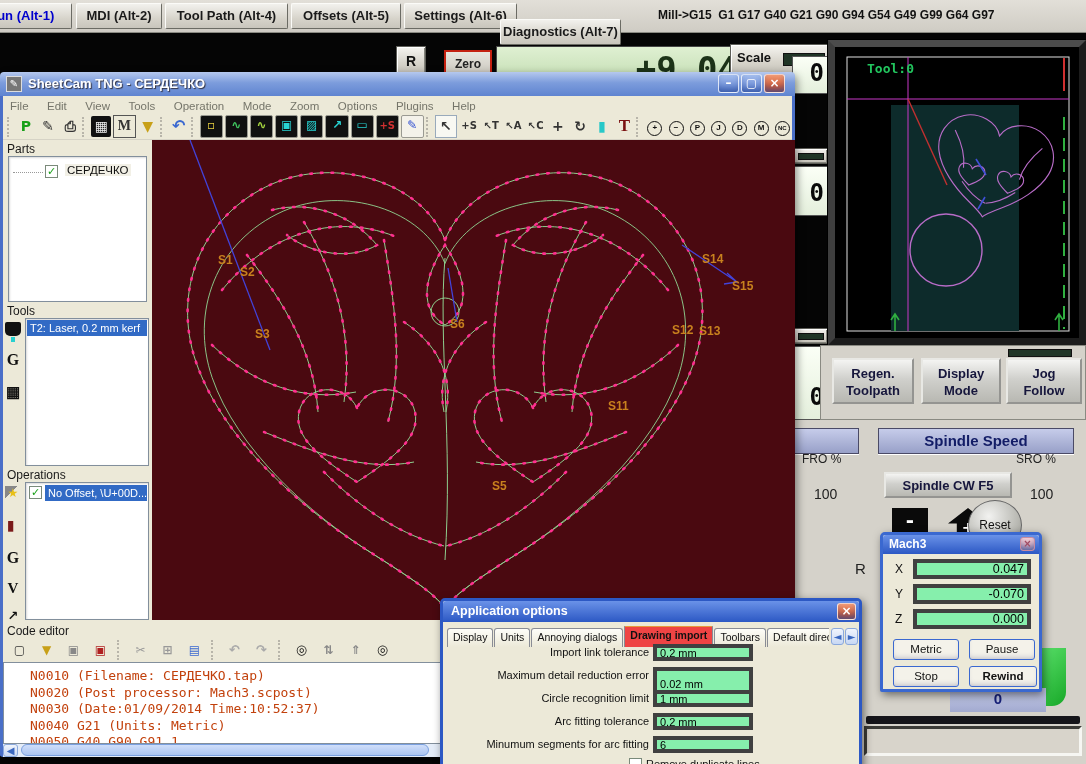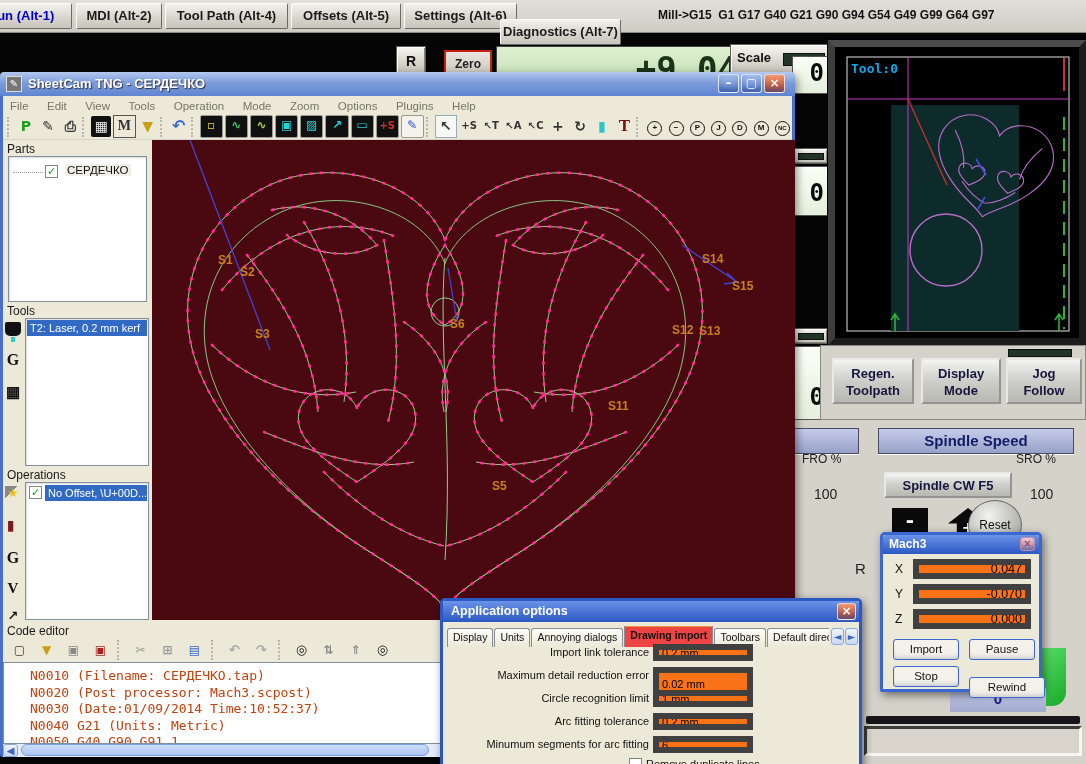--- a/index.html
+++ b/index.html
@@ -34,21 +34,21 @@
   .blkico{width:22px;height:21px;background:#101010;border:1px solid #9a9a92;border-radius:2px;color:#27d4d4;font:bold 12px/19px "DejaVu Sans",sans-serif;text-align:center;}
   .sep{width:5px;height:20px;border-left:2px dotted #b8b5aa;}
   .zico{width:20px;height:22px;text-align:center;color:#111;}
   .zico .c{display:inline-block;width:13px;height:13px;border:1.5px solid #111;border-radius:50%;line-height:12px;font-size:8px;font-weight:bold;}
   .zico .stem{width:2px;height:5px;background:#111;margin:-1px auto 0;}
   .panelhdr{font:12px "Liberation Sans",sans-serif;color:#1a1a1a;}
   .whitebox{background:#fff;border:1px solid #828f9c;box-shadow:inset 1px 1px 2px rgba(0,0,0,.15);}
   .cb{width:13px;height:13px;background:#fff;border:1px solid #7a8a7a;color:#18a018;font:bold 11px/11px "DejaVu Sans",sans-serif;text-align:center;}
   .hl{background:#316ac5;color:#fff;font:11px/16px "Liberation Sans",sans-serif;padding:0 3px;white-space:nowrap;overflow:hidden;}
   .sideico{font:bold 14px/16px "Liberation Serif",serif;color:#111;text-align:center;width:18px;}
-  .xpfield{background:#f97316;border:6px solid #404040;font:11px "Liberation Sans",sans-serif;padding:1px 3px;}
+  .xpfield{background:#86efac;border:4px solid #404040;font:11px "Liberation Sans",sans-serif;padding:1px 3px;}
   .fldlabel{font:11px/17px "Liberation Sans",sans-serif;color:#111;text-align:right;}
   .tab{display:inline-block;height:17px;padding:1px 5px 0;border:1px solid #898c95;border-bottom:none;border-radius:3px 3px 0 0;background:linear-gradient(#fdfdf8,#ece9d8);font:10.5px/15px "Liberation Sans",sans-serif;color:#111;margin-right:1px;vertical-align:bottom;}
   .tab.active{background:#ef4444;border-top:3px solid #e89a3c;height:19px;margin-top:-2px;font-weight:bold;}
   .dlgbtn{background:#f4f2ea;border:1px solid #3a68d0;border-radius:3px;font:11.5px/19px "Liberation Sans",sans-serif;text-align:center;color:#111;box-shadow:inset 0 -4px 6px -4px #aab;}
   .codeline{font:13px/16.5px "DejaVu Sans Mono",monospace;color:#c2410c;white-space:pre;}
   
   .grn use{stroke:#8FD08F;stroke-width:1;fill:none;}
   .pnk use{stroke:#FF2F8F;stroke-width:2.6;fill:none;stroke-dasharray:1.6 9;stroke-linecap:round;}
   .blu{stroke:#4343d8;stroke-width:1.3;fill:none;}
   .lbl{font:bold 12px "Liberation Sans",sans-serif;fill:#C8811E;}
@@ -104,21 +104,21 @@
           <use href="#hp19"></use>
           <use href="#hp20"></use>
           <use href="#hp9"></use>
           <use href="#hp17"></use>
       </g>
       <circle cx="111" cy="203" r="36" fill="none" stroke="#B86CC8" stroke-width="1.4"></circle>
       <path d="M141,112 l10,16 M150,150 l-7,12" stroke="#4050D8" stroke-width="1.6" fill="none"></path>
       <path d="M60,284 V268 M56,273 l4,-6 4,6" stroke="#30B040" stroke-width="1.6" fill="none"></path>
       <path d="M224,284 V268 M220,273 l4,-6 4,6" stroke="#30B040" stroke-width="1.6" fill="none"></path>
     </svg>
-    <div class="abs" style="left:16px;top:14px;color:#0ea5e9;font:bold 13px 'DejaVu Sans Mono',monospace;">Tool:0</div>
+    <div class="abs" style="left:32px;top:14px;color:#22c55e;font:bold 13px 'DejaVu Sans Mono',monospace;">Tool:0</div>
   </div>
 
   <div class="abs beige" style="left:820px;top:345px;width:266px;height:75px;border:1px solid #8a8a82;"></div>
   <div class="abs beige" style="left:792px;top:420px;width:294px;height:344px;"></div>
 
   <div class="abs ledstrip" style="left:1008px;top:349px;width:64px;height:8px;"></div>
   <div class="abs screenbtn" style="left:832px;top:358px;width:82px;height:46px;padding-top:5px;">
     <div>Regen.</div>
     <div>Toolpath</div>
   </div>
@@ -396,19 +396,19 @@
     <div class="dlgtitle" style="height:19px;padding-left:6px;font-size:12px;line-height:19px;">
       <span>Mach3</span>
       <span class="abs wbtn wclose-disabled" style="left:137px;top:2px;width:15px;height:14px;line-height:12px;font-size:10px;">×</span>
     </div>
     <span class="abs" style="left:12px;top:27px;font:12px 'Liberation Sans';color:#111;">X</span>
     <input class="abs xpfield" style="left: 30px; top: 24px; width: 118px; height: 20px; text-align: right; font-size: 12.5px;" readonly="" value="0.047">
     <span class="abs" style="left:12px;top:52px;font:12px 'Liberation Sans';color:#111;">Y</span>
     <input class="abs xpfield" style="left: 30px; top: 49px; width: 118px; height: 20px; text-align: right; font-size: 12.5px;" readonly="" value="-0.070">
     <span class="abs" style="left:12px;top:77px;font:12px 'Liberation Sans';color:#111;">Z</span>
     <input class="abs xpfield" style="left: 30px; top: 74px; width: 118px; height: 20px; text-align: right; font-size: 12.5px;" readonly="" value="0.000">
-    <div class="abs dlgbtn" style="left:10px;top:104px;width:66px;height:21px;">Import</div>
+    <div class="abs dlgbtn" style="left:10px;top:104px;width:66px;height:21px;">Metric</div>
     <div class="abs dlgbtn" style="left:86px;top:104px;width:66px;height:21px;">Pause</div>
     <div class="abs dlgbtn" style="left:10px;top:131px;width:66px;height:21px;">Stop</div>
-    <div class="abs dlgbtn" style="left:86px;top:142px;width:76px;height:21px;">Rewind</div>
+    <div class="abs dlgbtn" style="left:86px;top:131px;width:68px;height:21px;font-weight:bold;">Rewind</div>
   </div>
 
 </div>
 
 </body></html>

